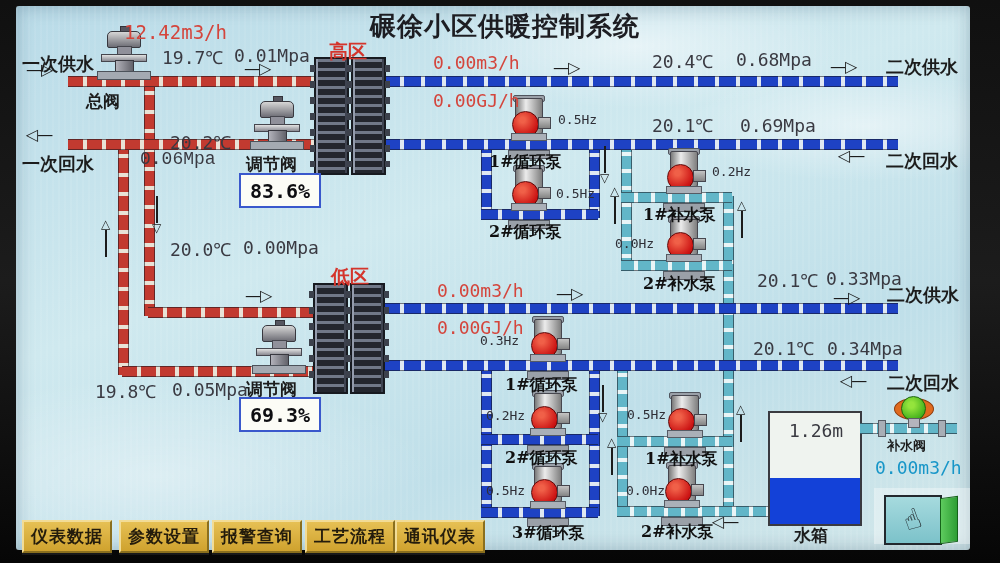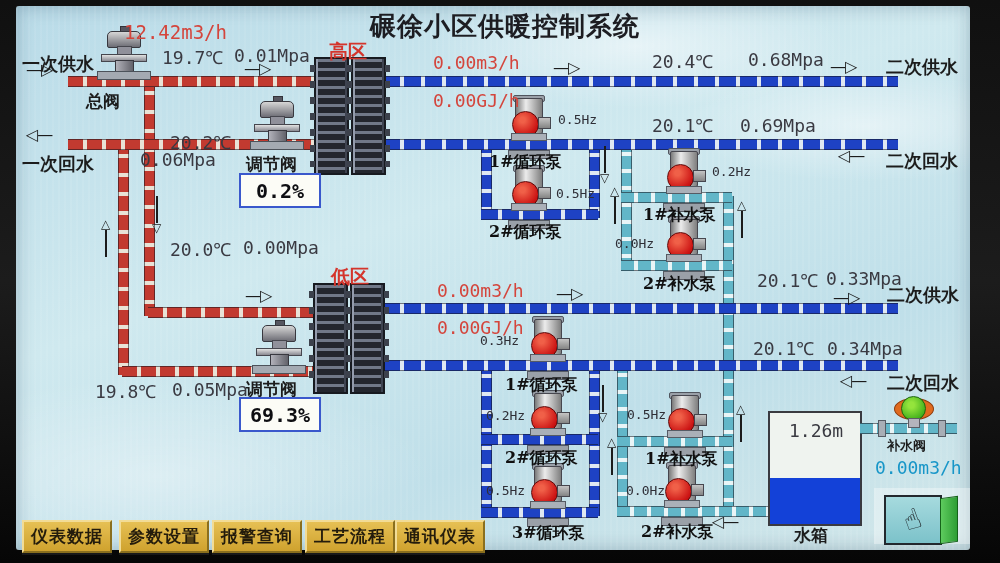--- a/index.html
+++ b/index.html
@@ -222,37 +222,37 @@
   <div class="tv tr" style="left:124px;top:21px;font-size:19px;">12.42m3/h</div>
   <div class="t" style="left:22px;top:52px;">一次供水</div>
   <div class="ar" style="left:26px;top:60px;">—▷</div>
   <div class="t" style="left:86px;top:90px;font-size:17px;">总阀</div>
   <div class="tv" style="left:162px;top:45px;">19.7℃</div>
   <div class="tv" style="left:234px;top:45px;">0.01Mpa</div>
   <div class="ar" style="left:244px;top:59px;">—▷</div>
   <div class="ar" style="left:26px;top:125px;">◁—</div>
   <div class="t" style="left:22px;top:152px;">一次回水</div>
   <div class="tv" style="left:170px;top:115px;margin-top:15px;">20.2℃</div>
-  <div class="tv" style="left:140px;top:149px;">0.06Mpa</div>
+  <div class="tv" style="left:140px;top:149px;font-family:Liberation Mono, monospace;">0.06Mpa</div>
   <div class="va" style="left:152px;top:196px;">
       <i></i>
       <span>▽</span>
     </div>
   <div class="va" style="left:101px;top:219px;">
       <span>△</span>
       <i></i>
     </div>
 
   <div class="zone" style="left:329px;top:39px;">高区</div>
   <div class="t" style="left:246px;top:153px;font-size:17px;">调节阀</div>
-  <div class="obox" style="left:239px;top:173px;">0.2%</div>
+  <div class="obox" style="left:239px;top:173px;">83.6%</div>
   <div class="tv tr" style="left:433px;top:52px;">0.00m3/h</div>
   <div class="ar" style="left:553px;top:58px;">—▷</div>
   <div class="tv" style="left:652px;top:49px;">20.4℃</div>
-  <div class="tv" style="left:736px;top:49px;margin-left:12px;">0.68Mpa</div>
+  <div class="tv" style="left:736px;top:49px;">0.68Mpa</div>
   <div class="ar" style="left:830px;top:57px;">—▷</div>
   <div class="t" style="left:886px;top:55px;">二次供水</div>
   <div class="tv tr" style="left:433px;top:90px;">0.00GJ/h</div>
   <div class="tv" style="left:652px;top:113px;">20.1℃</div>
   <div class="tv" style="left:740px;top:115px;">0.69Mpa</div>
   <div class="ar" style="left:838px;top:146px;">◁—</div>
   <div class="t" style="left:886px;top:149px;">二次回水</div>
   <div class="hzl" style="left:558px;top:112px;">0.5Hz</div>
   <div class="plabel" style="left:489px;top:152px;">1#循环泵</div>
   <div class="hzl" style="left:556px;top:186px;">0.5Hz</div>

